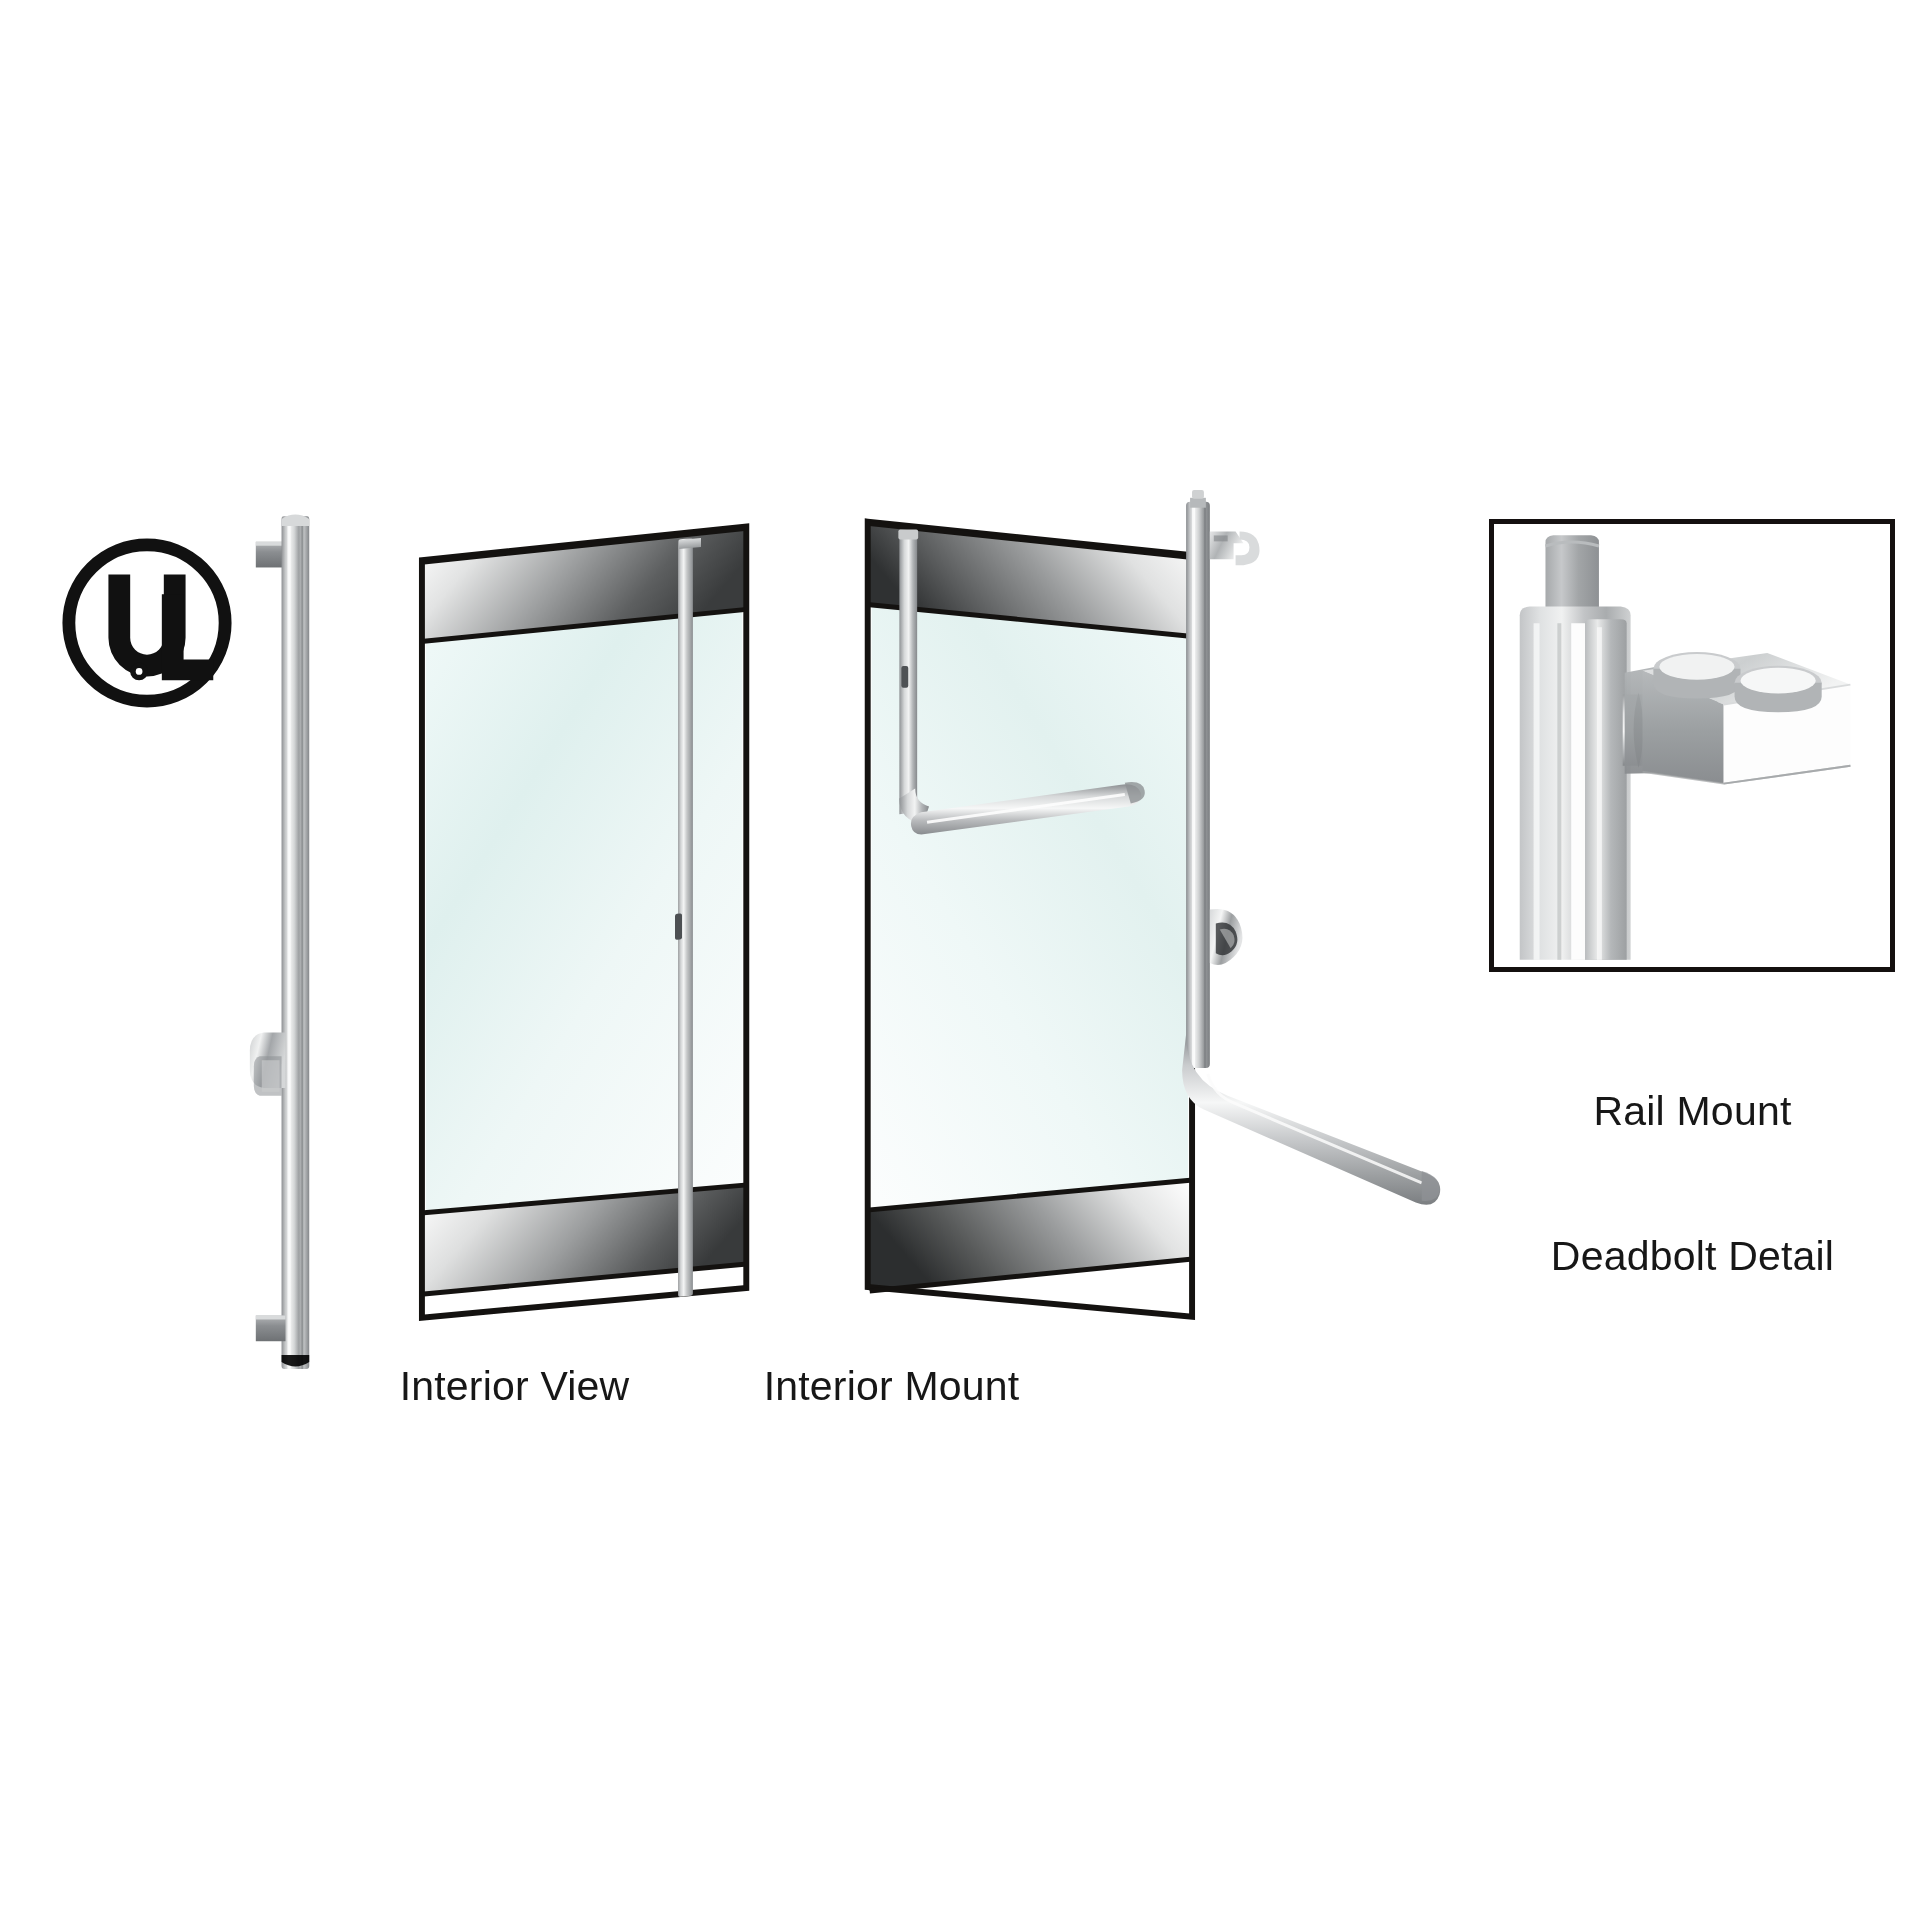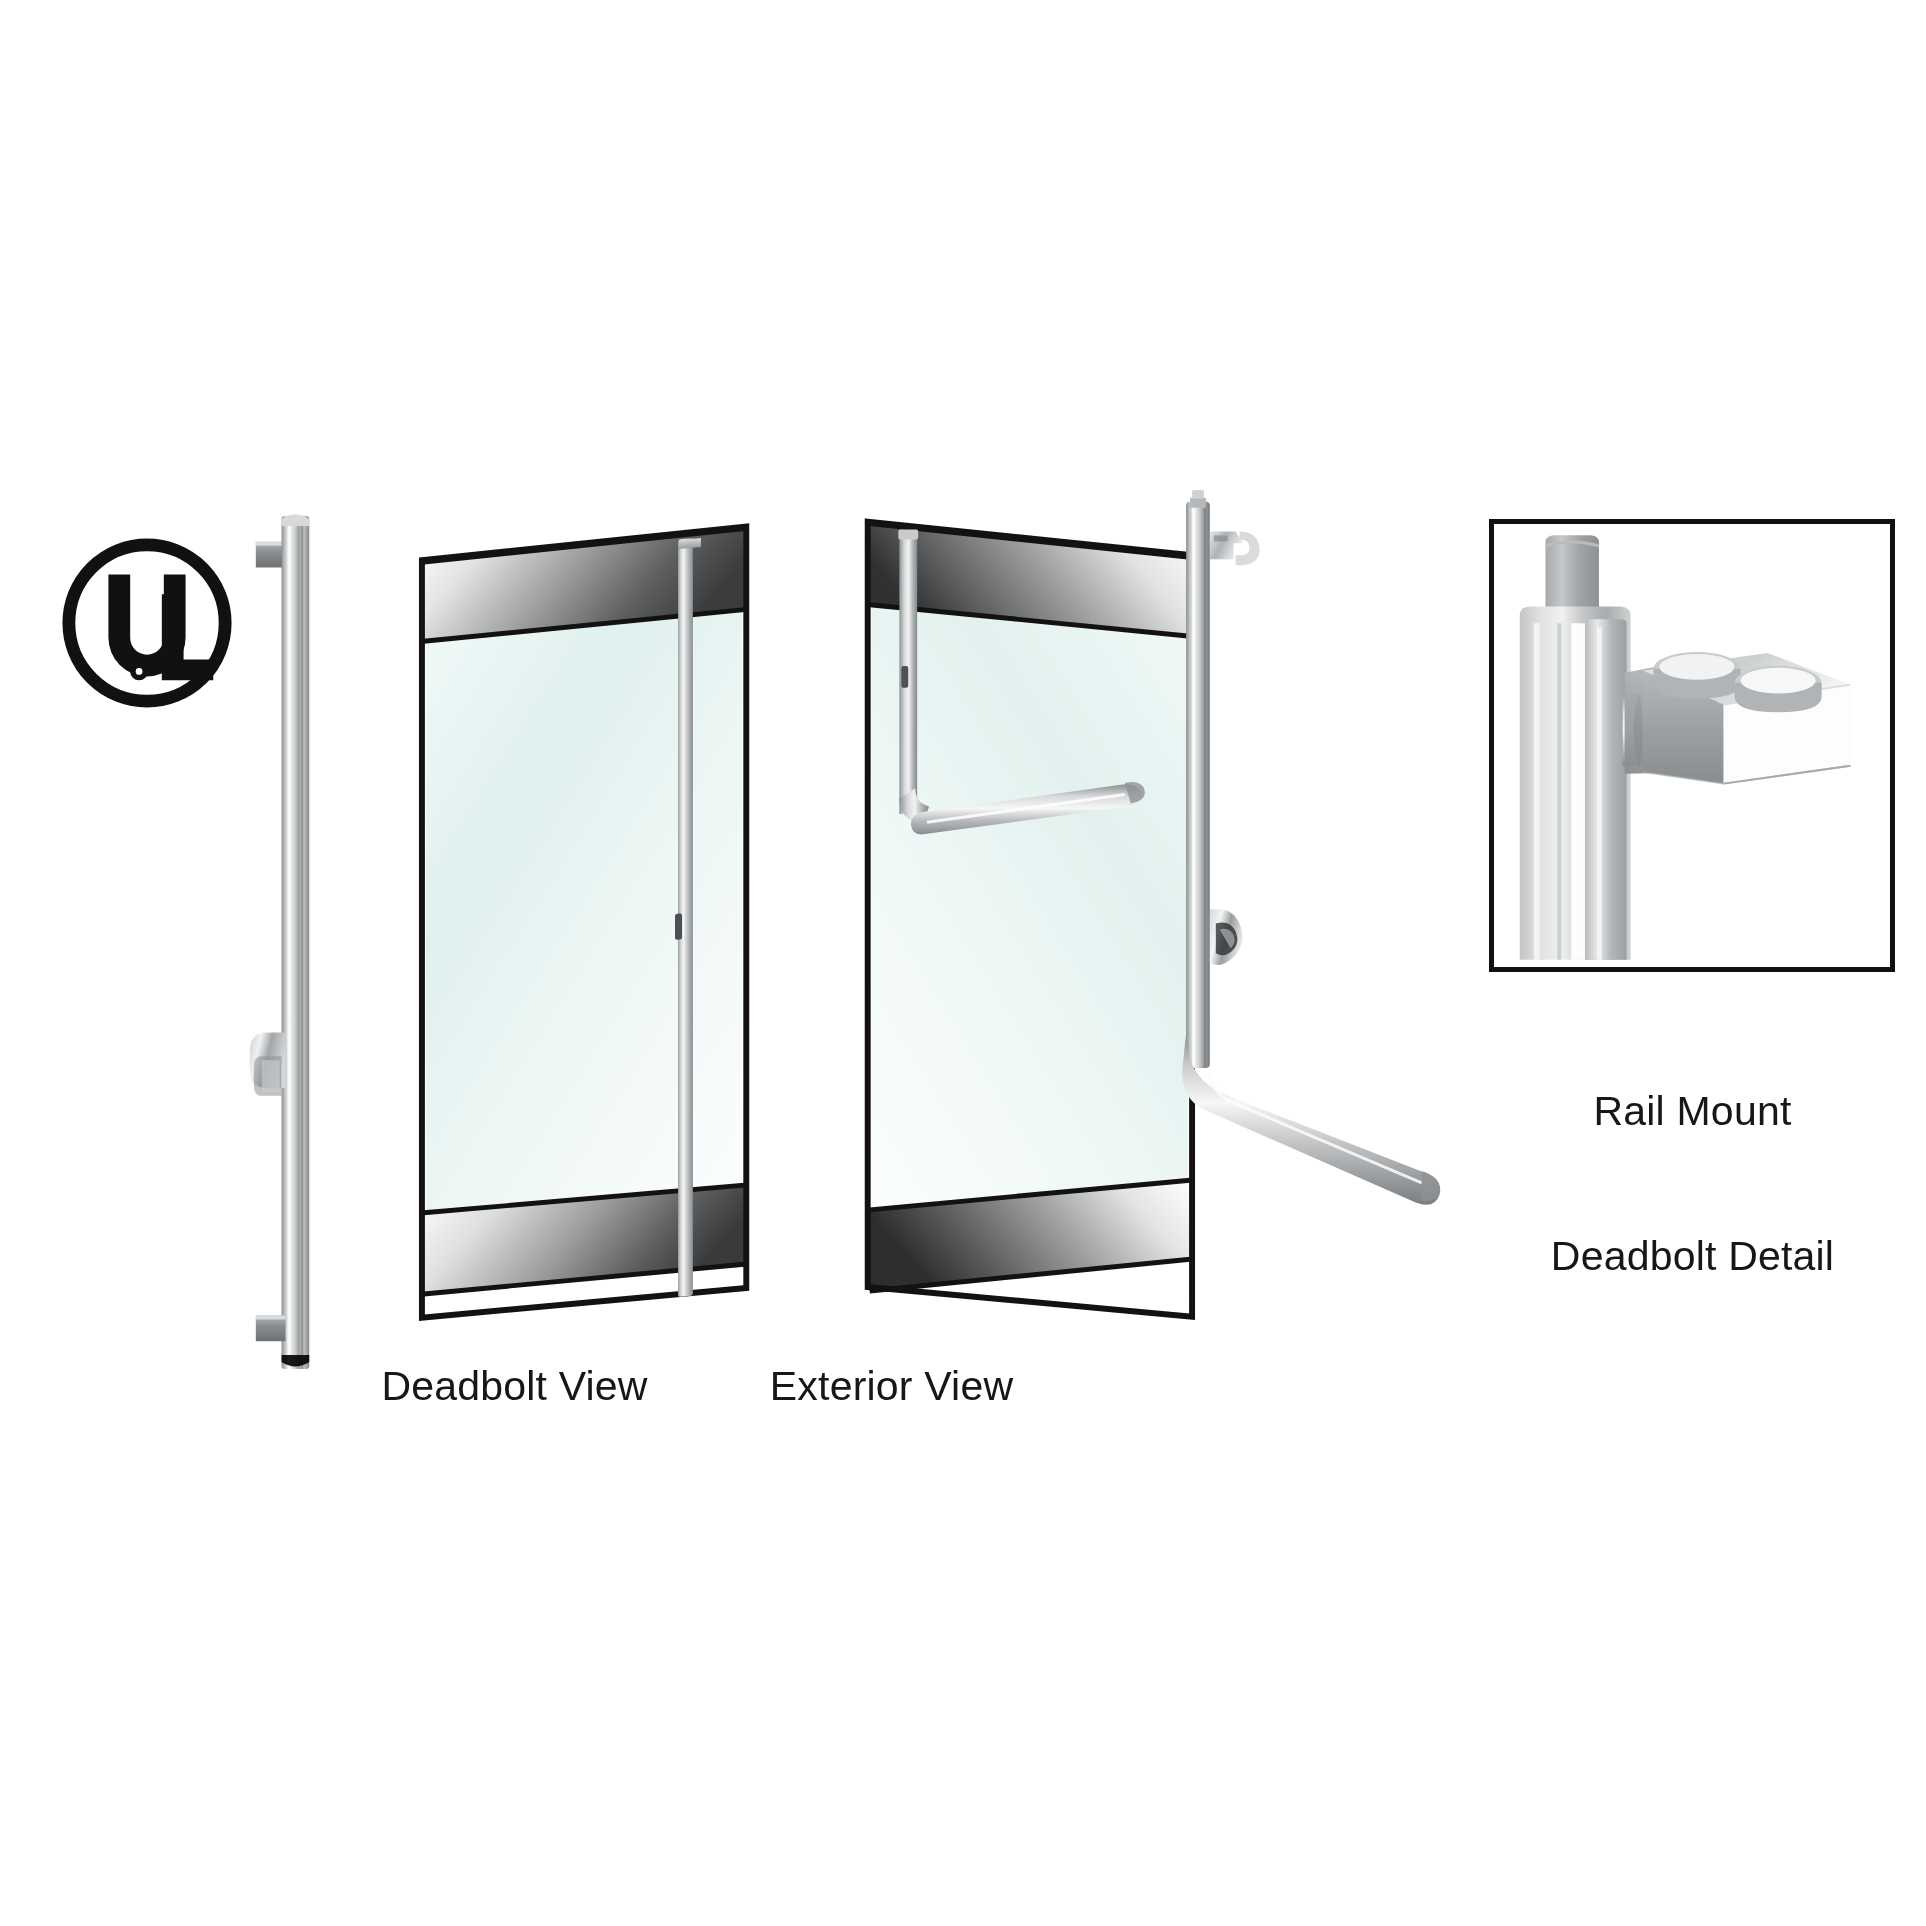--- a/index.html
+++ b/index.html
@@ -421,23 +421,23 @@
           <ellipse cx="287" cy="160" rx="44" ry="17" fill="#c9cbcd"></ellipse>
           <path d="M243 160 v14 q0 16 44 16 q44 0 44 -16 v-14 Z" fill="#b1b4b6"></path>
           <ellipse cx="287" cy="158" rx="38" ry="13" fill="#f6f7f7"></ellipse>
         </g>
 
         <path d="M150 250 L232 262 L360 244" fill="none" stroke="#9fa2a4" stroke-width="2" opacity="0.7"></path>
       </svg>
     </div>
   </div>
 
-  <div class="caption" id="caption-exterior">Deadbolt View</div>
-
-  <div class="caption" id="caption-interior">Exterior View</div>
+  <div class="caption" id="caption-exterior">Interior View</div>
+
+  <div class="caption" id="caption-interior">Interior Mount</div>
 
   <div class="caption" id="caption-deadbolt">
     <span class="ln">Rail Mount</span>
     <span class="ln">Deadbolt Detail</span>
   </div>
 
 </div>
 
 
 </body></html>

